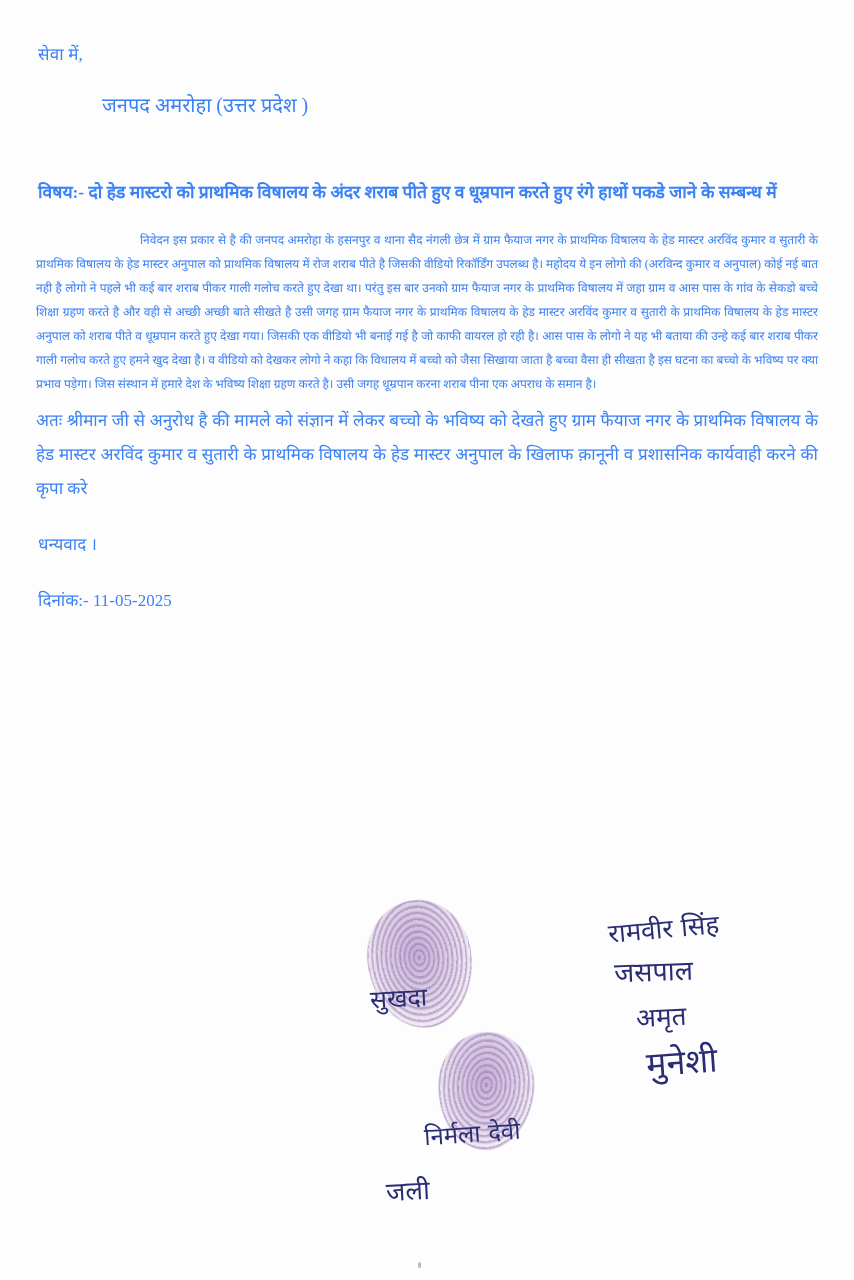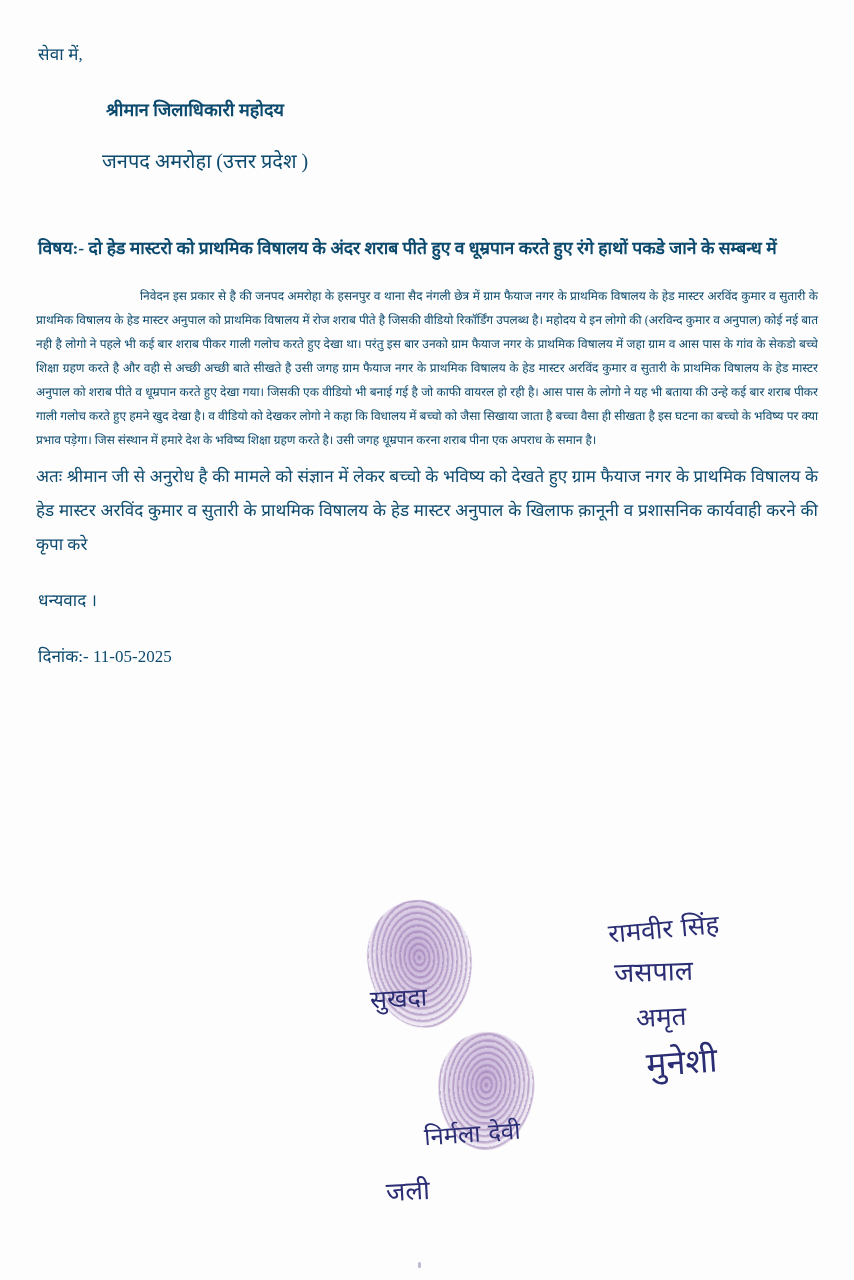--- a/index.html
+++ b/index.html
@@ -17,21 +17,21 @@
     color: #2a2a6a;
   }
   .page {
     position: absolute;
     inset: 0;
     background: #fdfdfd;
     padding: 28px 34px 0 34px;
     box-sizing: border-box;
   }
   .ink {
-    color: #0c4a6e;
+    color: #3b82f6;
   }
   .salutation {
     font-size: 17px;
     margin: 14px 0 0 4px;
     letter-spacing: .2px;
   }
   .addr-1 {
     font-size: 18px;
     margin: 32px 0 0 72px;
     font-weight: 600;
@@ -130,21 +130,20 @@
     border-radius: 2px;
   }
 </style>
 </head>
 <body>
 
 <div class="page">
 
   <div class="salutation ink">सेवा में,</div>
 
-  <div class="addr-1 ink">श्रीमान जिलाधिकारी महोदय</div>
 
   <div class="addr-2 ink">जनपद अमरोहा (उत्तर प्रदेश )</div>
 
   <div class="subject ink">विषय:- दो हेड मास्टरो को प्राथमिक विषालय के अंदर शराब पीते हुए व धूम्रपान करते हुए रंगे हाथों पकडे जाने के सम्बन्ध में</div>
 
 
   <div class="body-para ink"><span class="indent-span"></span><span>निवेदन इस प्रकार से है की जनपद अमरोहा के हसनपुर व थाना सैद नंगली छेत्र में ग्राम फैयाज नगर के प्राथमिक विषालय के हेड मास्टर अरविंद कुमार व सुतारी के प्राथमिक विषालय के हेड मास्टर अनुपाल को प्राथमिक विषालय में रोज शराब पीते है जिसकी वीडियो रिकॉर्डिंग उपलब्ध है। महोदय ये इन लोगो की (अरविन्द कुमार व अनुपाल) कोई नई बात नही है लोगो ने पहले भी कई बार शराब पीकर गाली गलोच करते हुए देखा था। परंतु इस बार उनको ग्राम फैयाज नगर के प्राथमिक विषालय में जहा ग्राम व आस पास के गांव के सेकडो बच्चे शिक्षा ग्रहण करते है और वही से अच्छी अच्छी बाते सीखते है उसी जगह ग्राम फैयाज नगर के प्राथमिक विषालय के हेड मास्टर अरविंद कुमार व सुतारी के प्राथमिक विषालय के हेड मास्टर अनुपाल को शराब पीते व धूम्रपान करते हुए देखा गया। जिसकी एक वीडियो भी बनाई गई है जो काफी वायरल हो रही है। आस पास के लोगो ने यह भी बताया की उन्हे कई बार शराब पीकर गाली गलोच करते हुए हमने खुद देखा है। व वीडियो को देखकर लोगो ने कहा कि विधालय में बच्चो को जैसा सिखाया जाता है बच्चा वैसा ही सीखता है इस घटना का बच्चो के भविष्य पर क्या प्रभाव पड़ेगा। जिस संस्थान में हमारे देश के भविष्य शिक्षा ग्रहण करते है। उसी जगह धूम्रपान करना शराब पीना एक अपराध के समान है।</span></div>
 
   <div class="closing-para ink">अतः श्रीमान जी से अनुरोध है की मामले को संज्ञान में लेकर बच्चो के भविष्य को देखते हुए ग्राम फैयाज नगर के प्राथमिक विषालय के हेड मास्टर अरविंद कुमार व सुतारी के प्राथमिक विषालय के हेड मास्टर अनुपाल के खिलाफ क़ानूनी व प्रशासनिक कार्यवाही करने की कृपा करे</div>
 

